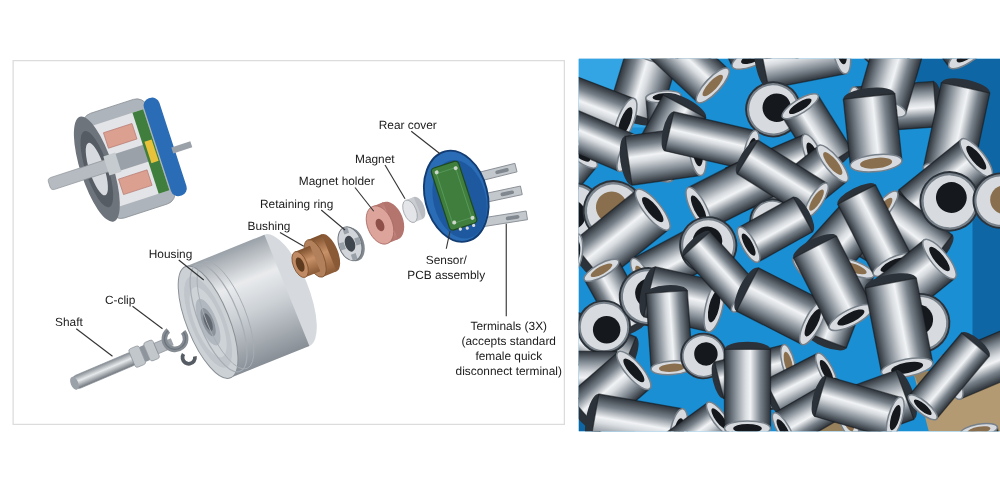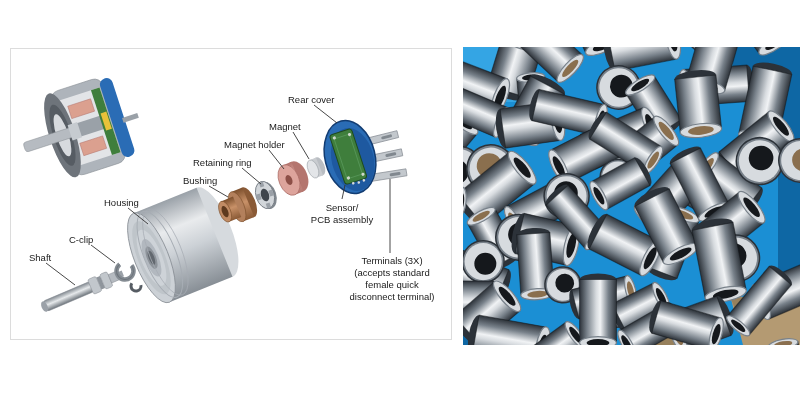--- a/index.html
+++ b/index.html
@@ -1,20 +1,20 @@
 <!DOCTYPE html>
 <html><head>
 <meta charset="utf-8">
 <style>
   html,body{margin:0;padding:0;background:#ffffff;}
   body{width:800px;height:400px;position:relative;overflow:hidden;
        font-family:"Liberation Sans",sans-serif;}
   .fig{position:absolute;box-sizing:border-box;}
   #left-fig{left:10px;top:48px;width:442px;height:292px;
-            border:1px solid #dcdcdc;background:#ffffff;}
+            border:1px solid #dcdcdc;background:#ffffff;padding-left:15px;}
   #right-fig{left:463px;top:47px;width:337px;height:298px;background:#1b8fd4;}
   svg{display:block;}
   text{font-family:"Liberation Sans",sans-serif;font-size:9.5px;fill:#1a1a1a;}
   .leader{stroke:#333333;stroke-width:0.9;fill:none;}
 </style>
 </head>
 <body>
 
 <div id="left-fig" class="fig">
   <svg width="440" height="290" viewBox="0 0 440 290">

